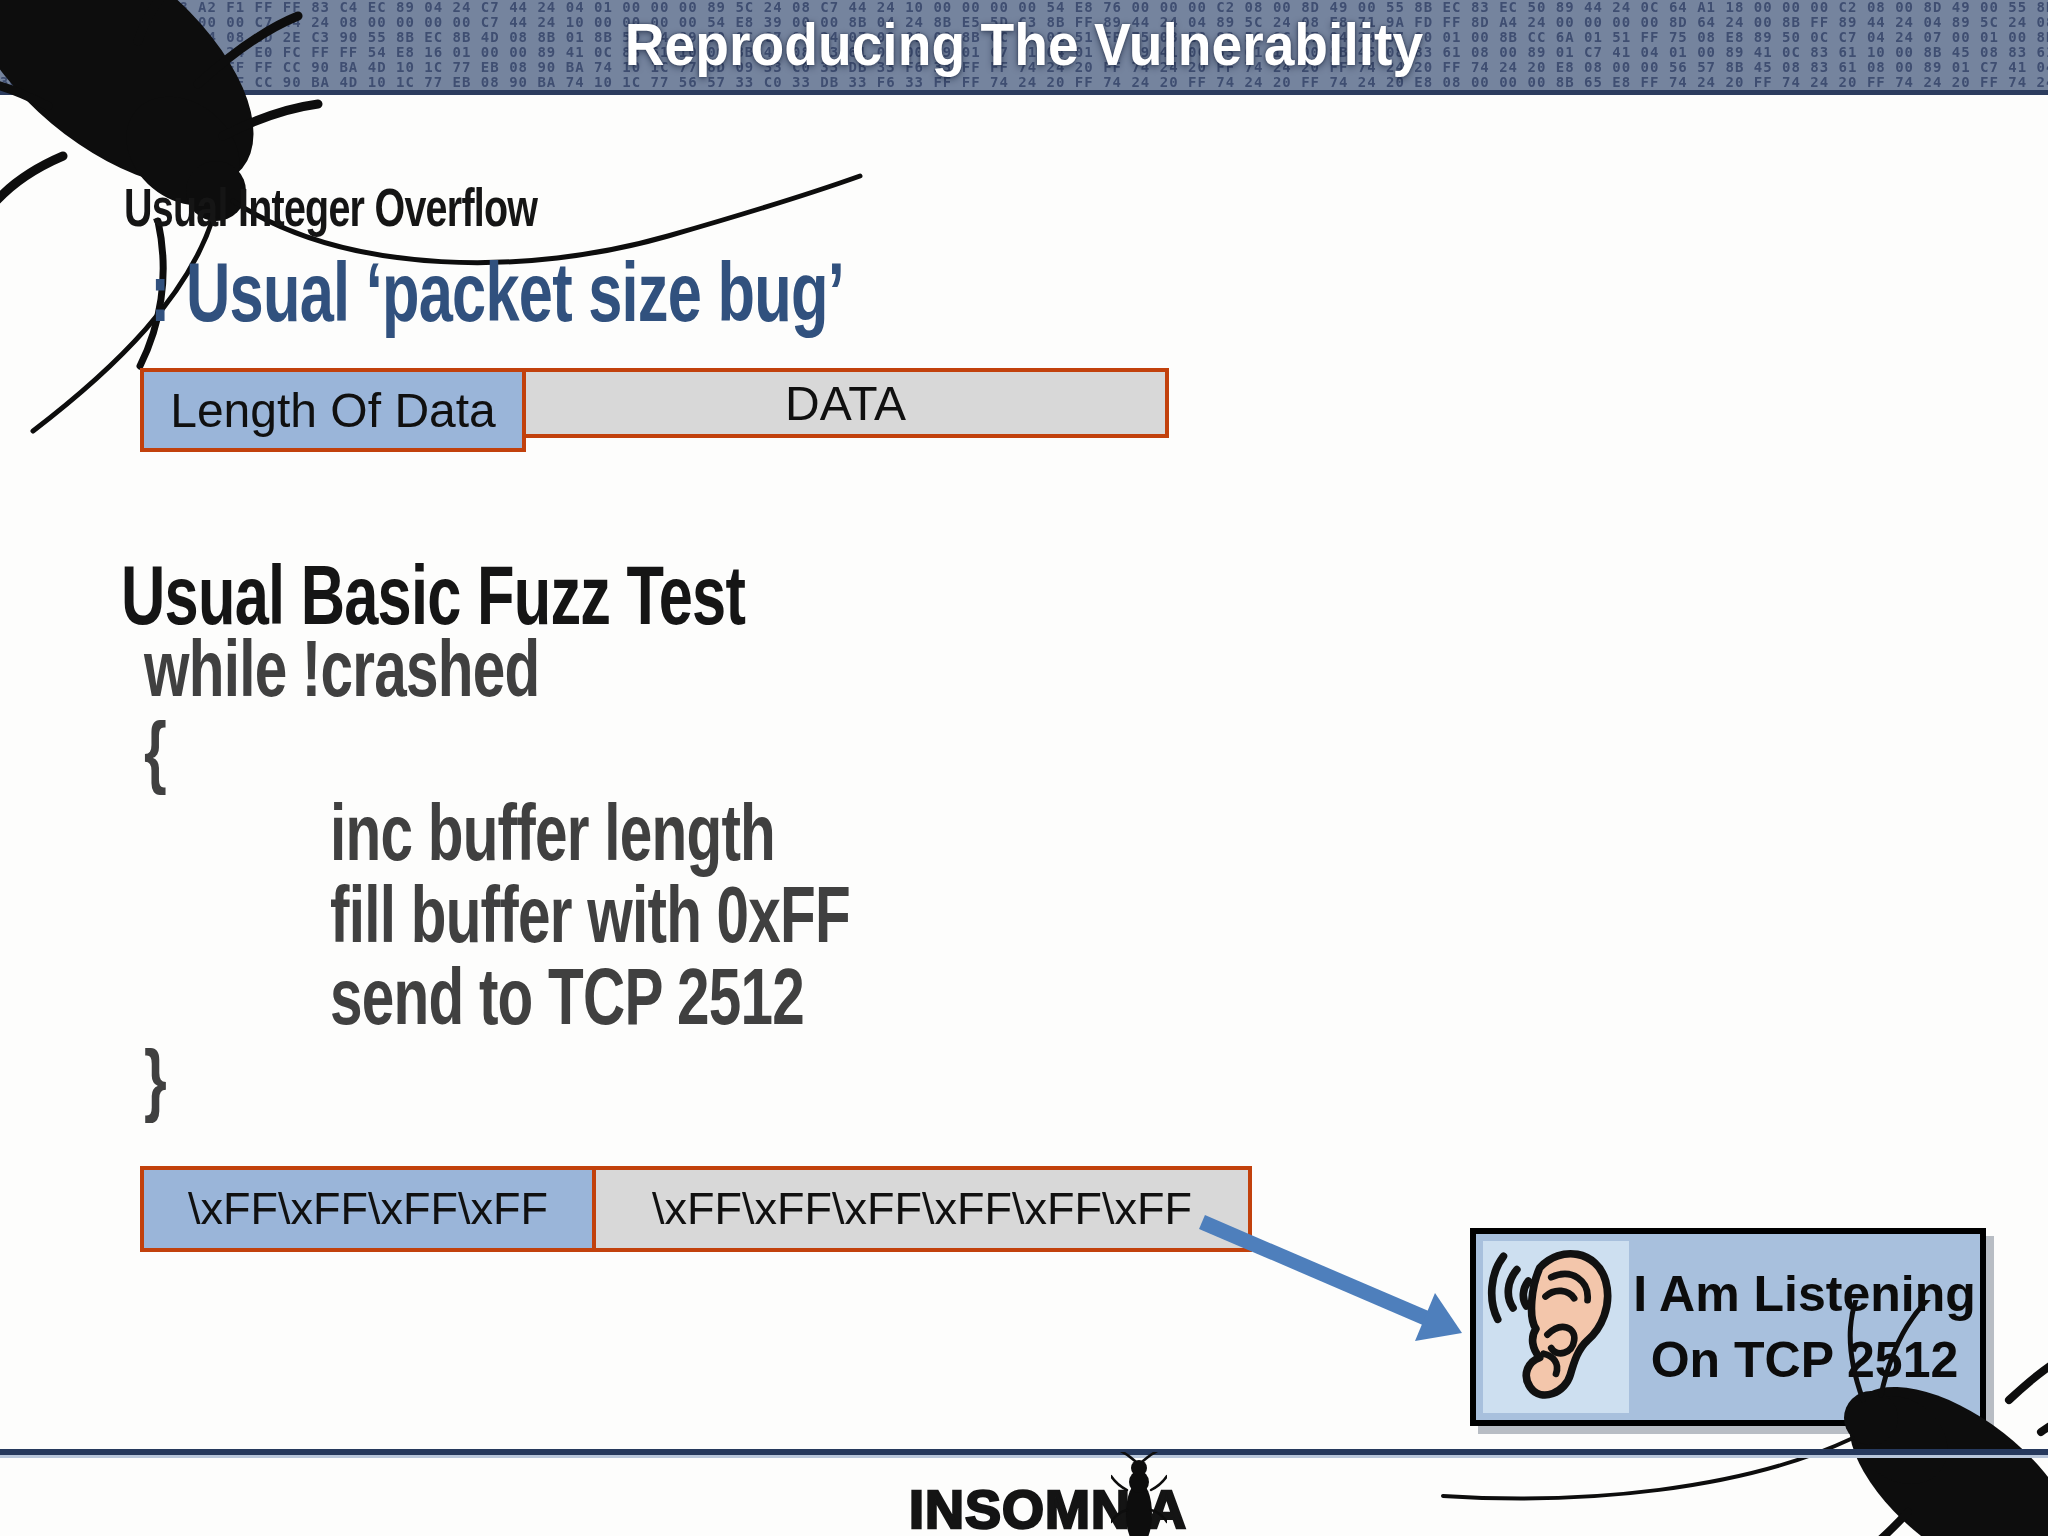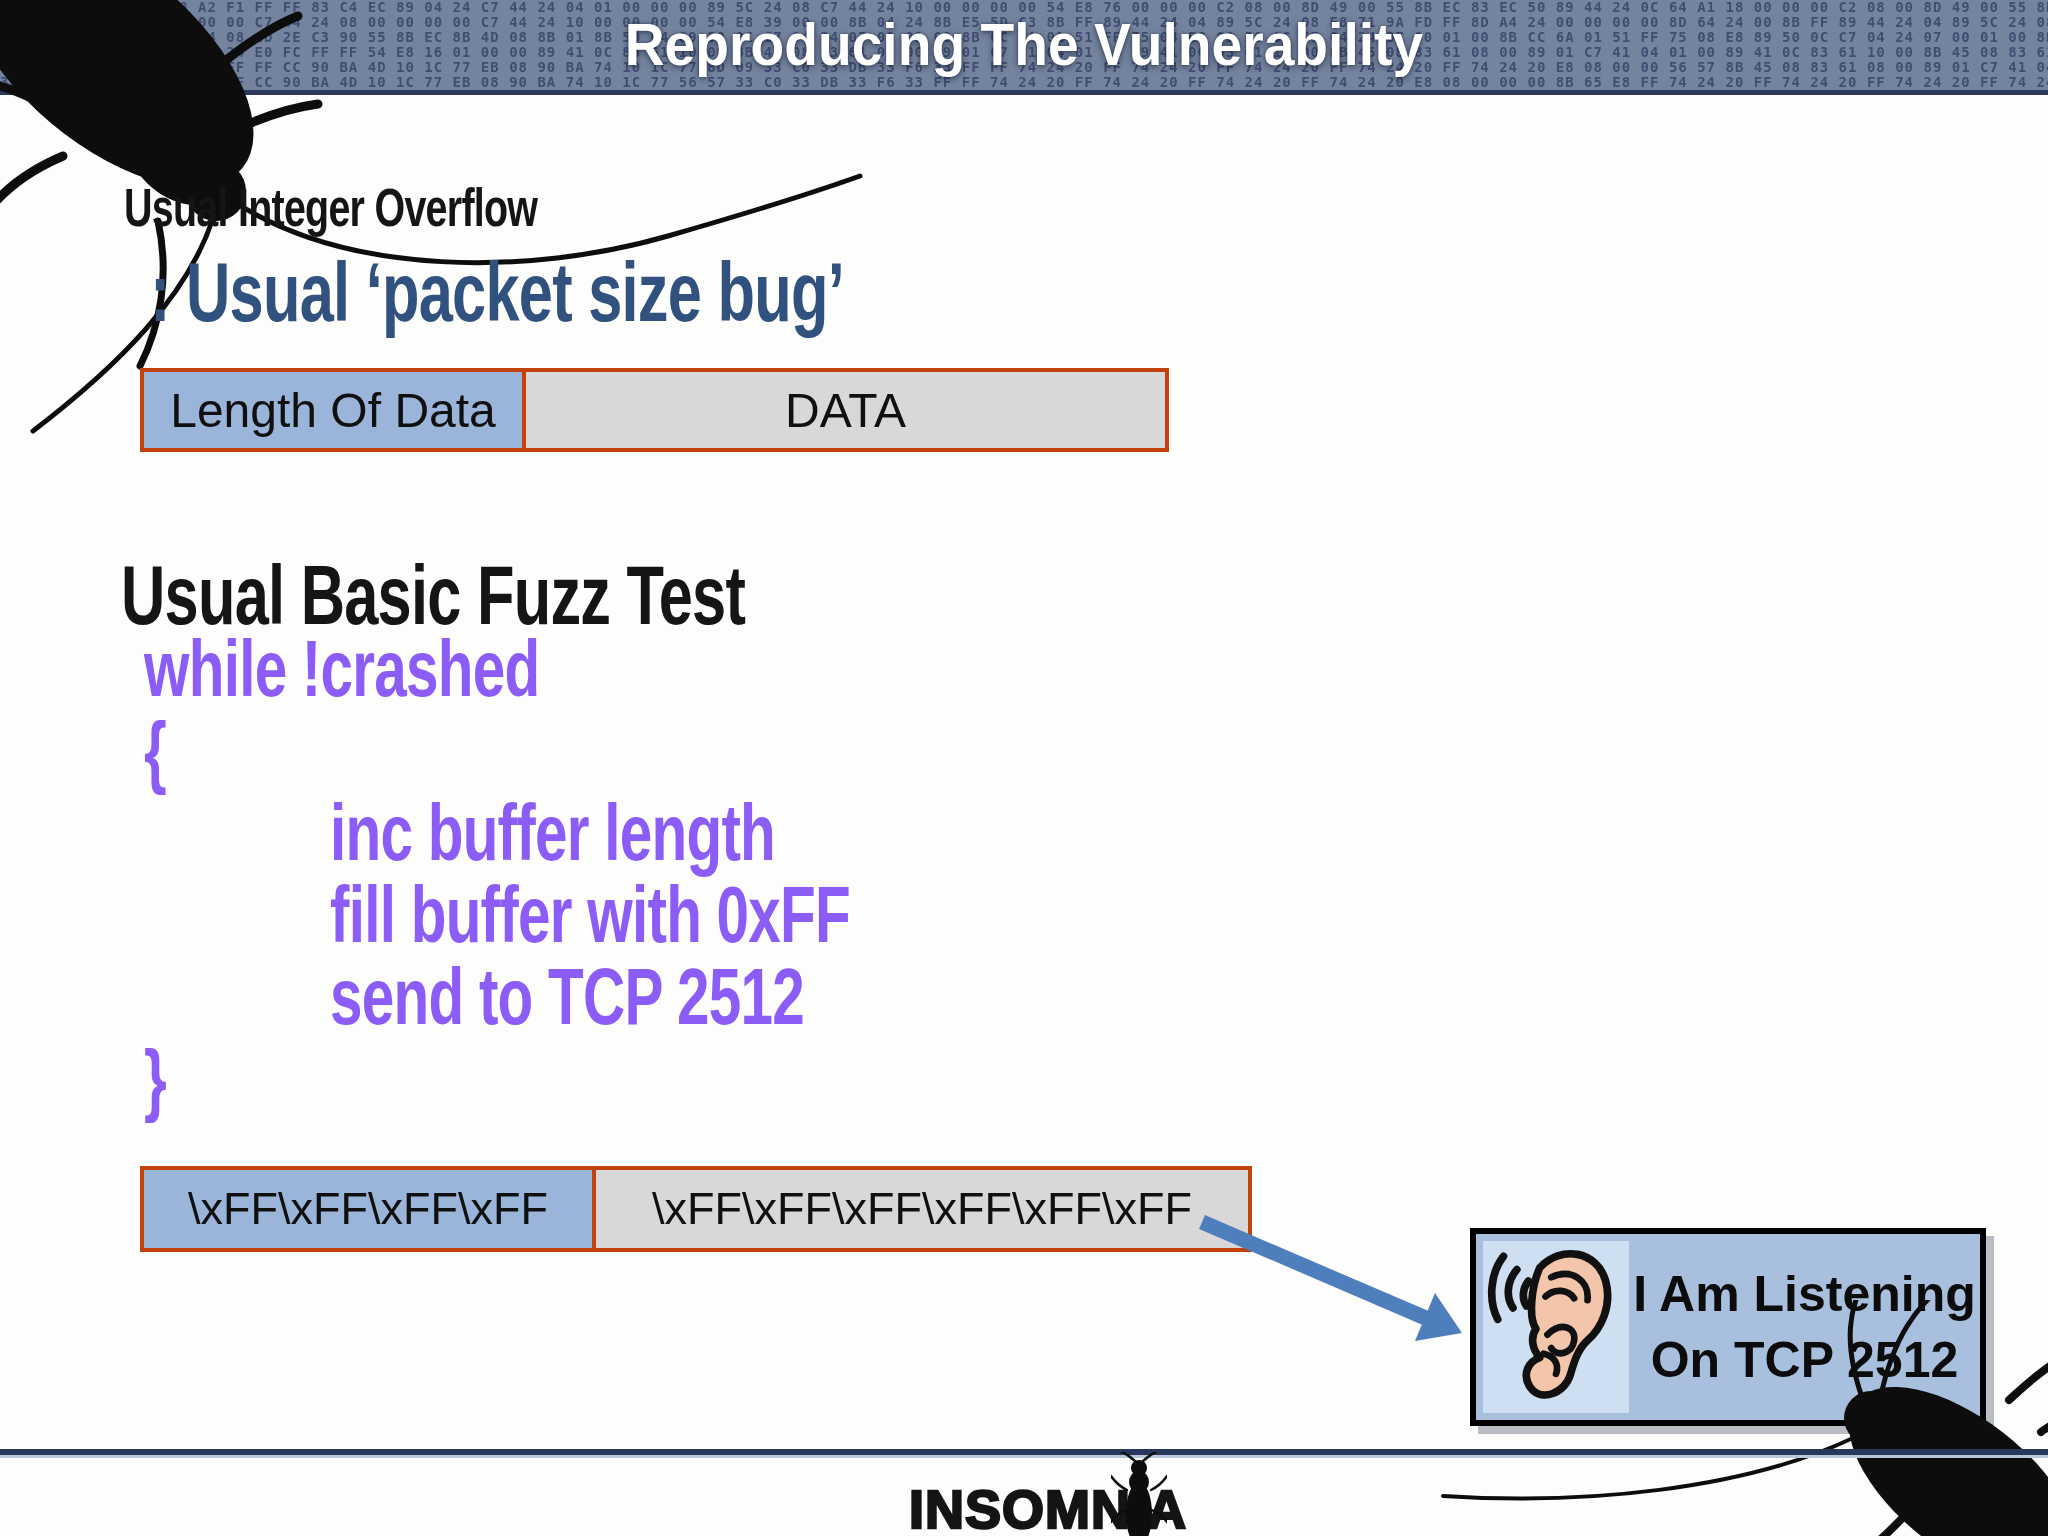--- a/index.html
+++ b/index.html
@@ -27,36 +27,36 @@
     text-shadow:0 2px 8px rgba(10,20,45,.55), 0 0 3px rgba(10,20,45,.45);
   }
   .slide-title .sq { display:inline-block; transform:scaleX(.92); transform-origin:center; white-space:nowrap; }
 
   
   .cond { display:inline-block; transform:scaleX(.73); transform-origin:left center; white-space:nowrap; letter-spacing:-1px; }
   .h1 { position:absolute; left:124px; top:165px; font-size:54px; font-weight:bold; color:#151515; line-height:84px; }
   .h2 { position:absolute; left:150px; top:250px; font-size:84px; font-weight:bold; color:#31517e; line-height:84px; }
   .h3 { position:absolute; left:121px; top:553px; font-size:84px; font-weight:bold; color:#151515; line-height:84px; }
 
-  .code { position:absolute; left:144px; top:628px; color:#8b5cf6; font-weight:bold; }
+  .code { position:absolute; left:144px; top:628px; color:#404040; font-weight:bold; }
   .code .line { font-size:80px; line-height:82px; height:82px; }
   .code .indent { margin-left:186px; }
 
   
   .ptable { position:absolute; display:flex; }
   .cell {
     box-sizing:border-box; border:4px solid #c2410c;
     display:flex; align-items:center; justify-content:center;
     font-size:48px; color:#101010;
   }
   .cell.gray { border-left:none; background:#d8d8d8; }
   .cell.blue { background:#9ab5d9; }
   .t1 { left:140px; top:368px; }
   .t1 .c1 { width:386px; height:84px; }
-  .t1 .c2 { width:643px; height:84px; }
+  .t1 .c2 { width:643px; height:70px; }
   .t2 { left:140px; top:1166px; }
   .t2 .c1 { width:456px; height:86px; font-size:45px; }
   .t2 .c2 { width:656px; height:86px; font-size:45px; }
 
   
   .arrow { position:absolute; left:1192px; top:1204px; }
 
   
   .listenbox {
     position:absolute; left:1470px; top:1228px; width:516px; height:198px;

